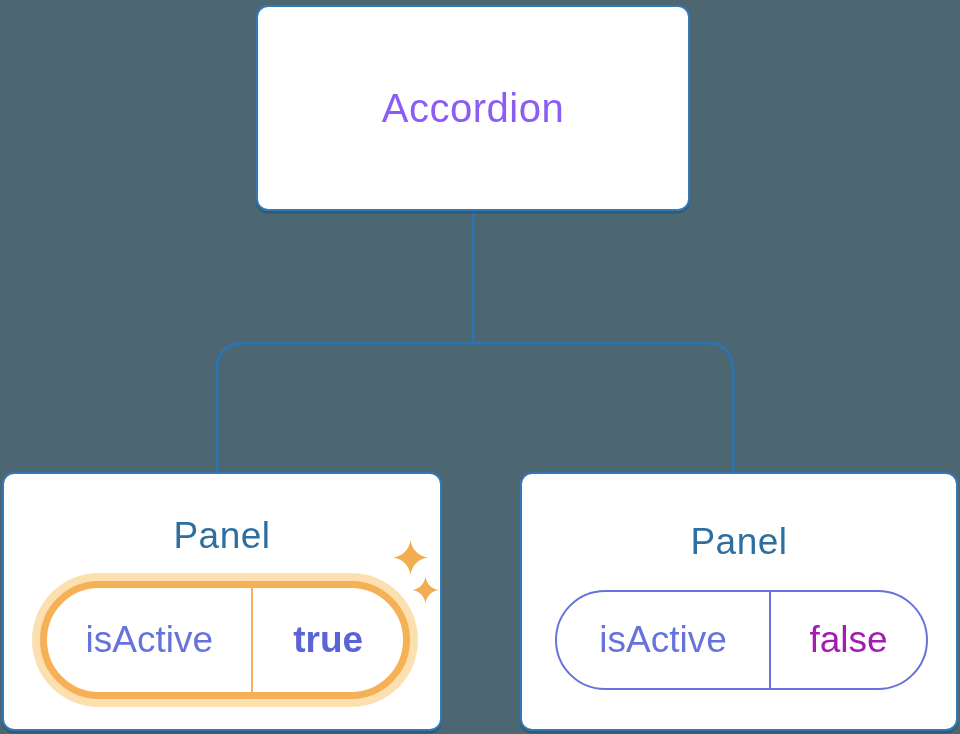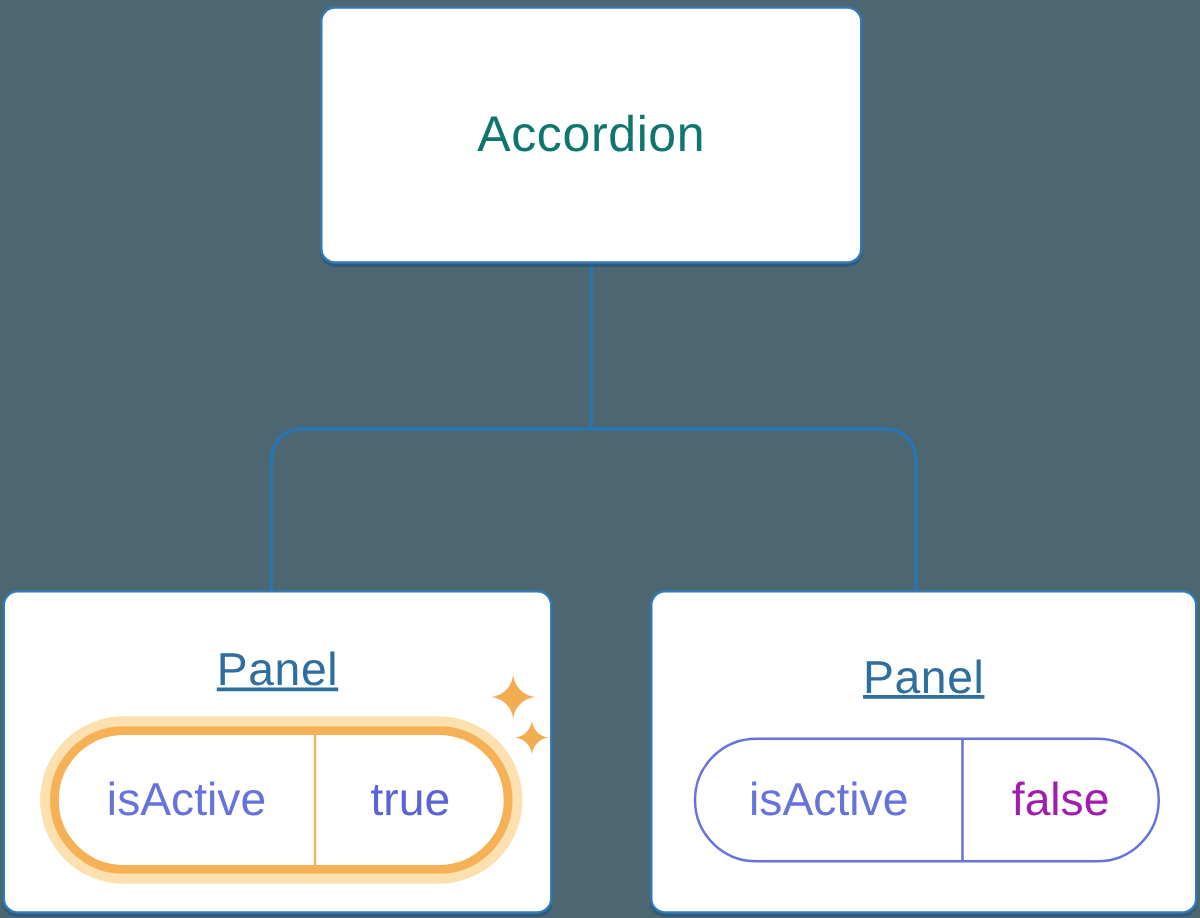--- a/index.html
+++ b/index.html
@@ -32,35 +32,34 @@
     left: 256px; top: 5px;
     width: 434px; height: 206px;
     display: flex;
     align-items: center;
     justify-content: center;
   }
   .root-label {
     font-size: 40px;
     font-weight: 500;
     letter-spacing: 0.5px;
-    color: #0f766e;
+    color: #8b5cf6;
   }
 
   .panel-left  { left: 2px;   top: 472px; width: 440px; height: 259px; }
   .panel-right { left: 520px; top: 472px; width: 438px; height: 259px; }
 
   .panel-title {
     position: absolute;
     left: 0; width: 100%;
     text-align: center;
     font-size: 37px;
     font-weight: 500;
     letter-spacing: 0.5px;
     color: #2E6F9F;
-    text-decoration: underline;
   }
   .panel-left  .panel-title { top: 41px; }
   .panel-right .panel-title { top: 47px; }
 
   
   .pill-halo {
     position: absolute;
     left: 28px; top: 99px;
     width: 386px; height: 134px;
     background: #FCE0B0;
@@ -80,21 +79,21 @@
     flex: 0 0 58%;
     border-right: 2px solid #F5B263;
     display: flex; align-items: center; justify-content: center;
     font-size: 37px;
     color: #6673DB;
   }
   .pill-active .pill-cell-value {
     flex: 1;
     display: flex; align-items: center; justify-content: center;
     font-size: 37px;
-    font-weight: 400;
+    font-weight: 700;
     color: #5A64D6;
   }
 
   
   .pill-inactive {
     position: absolute;
     left: 33px; top: 116px;
     width: 373px; height: 100px;
     border: 2px solid #6673DB;
     border-radius: 52px;

